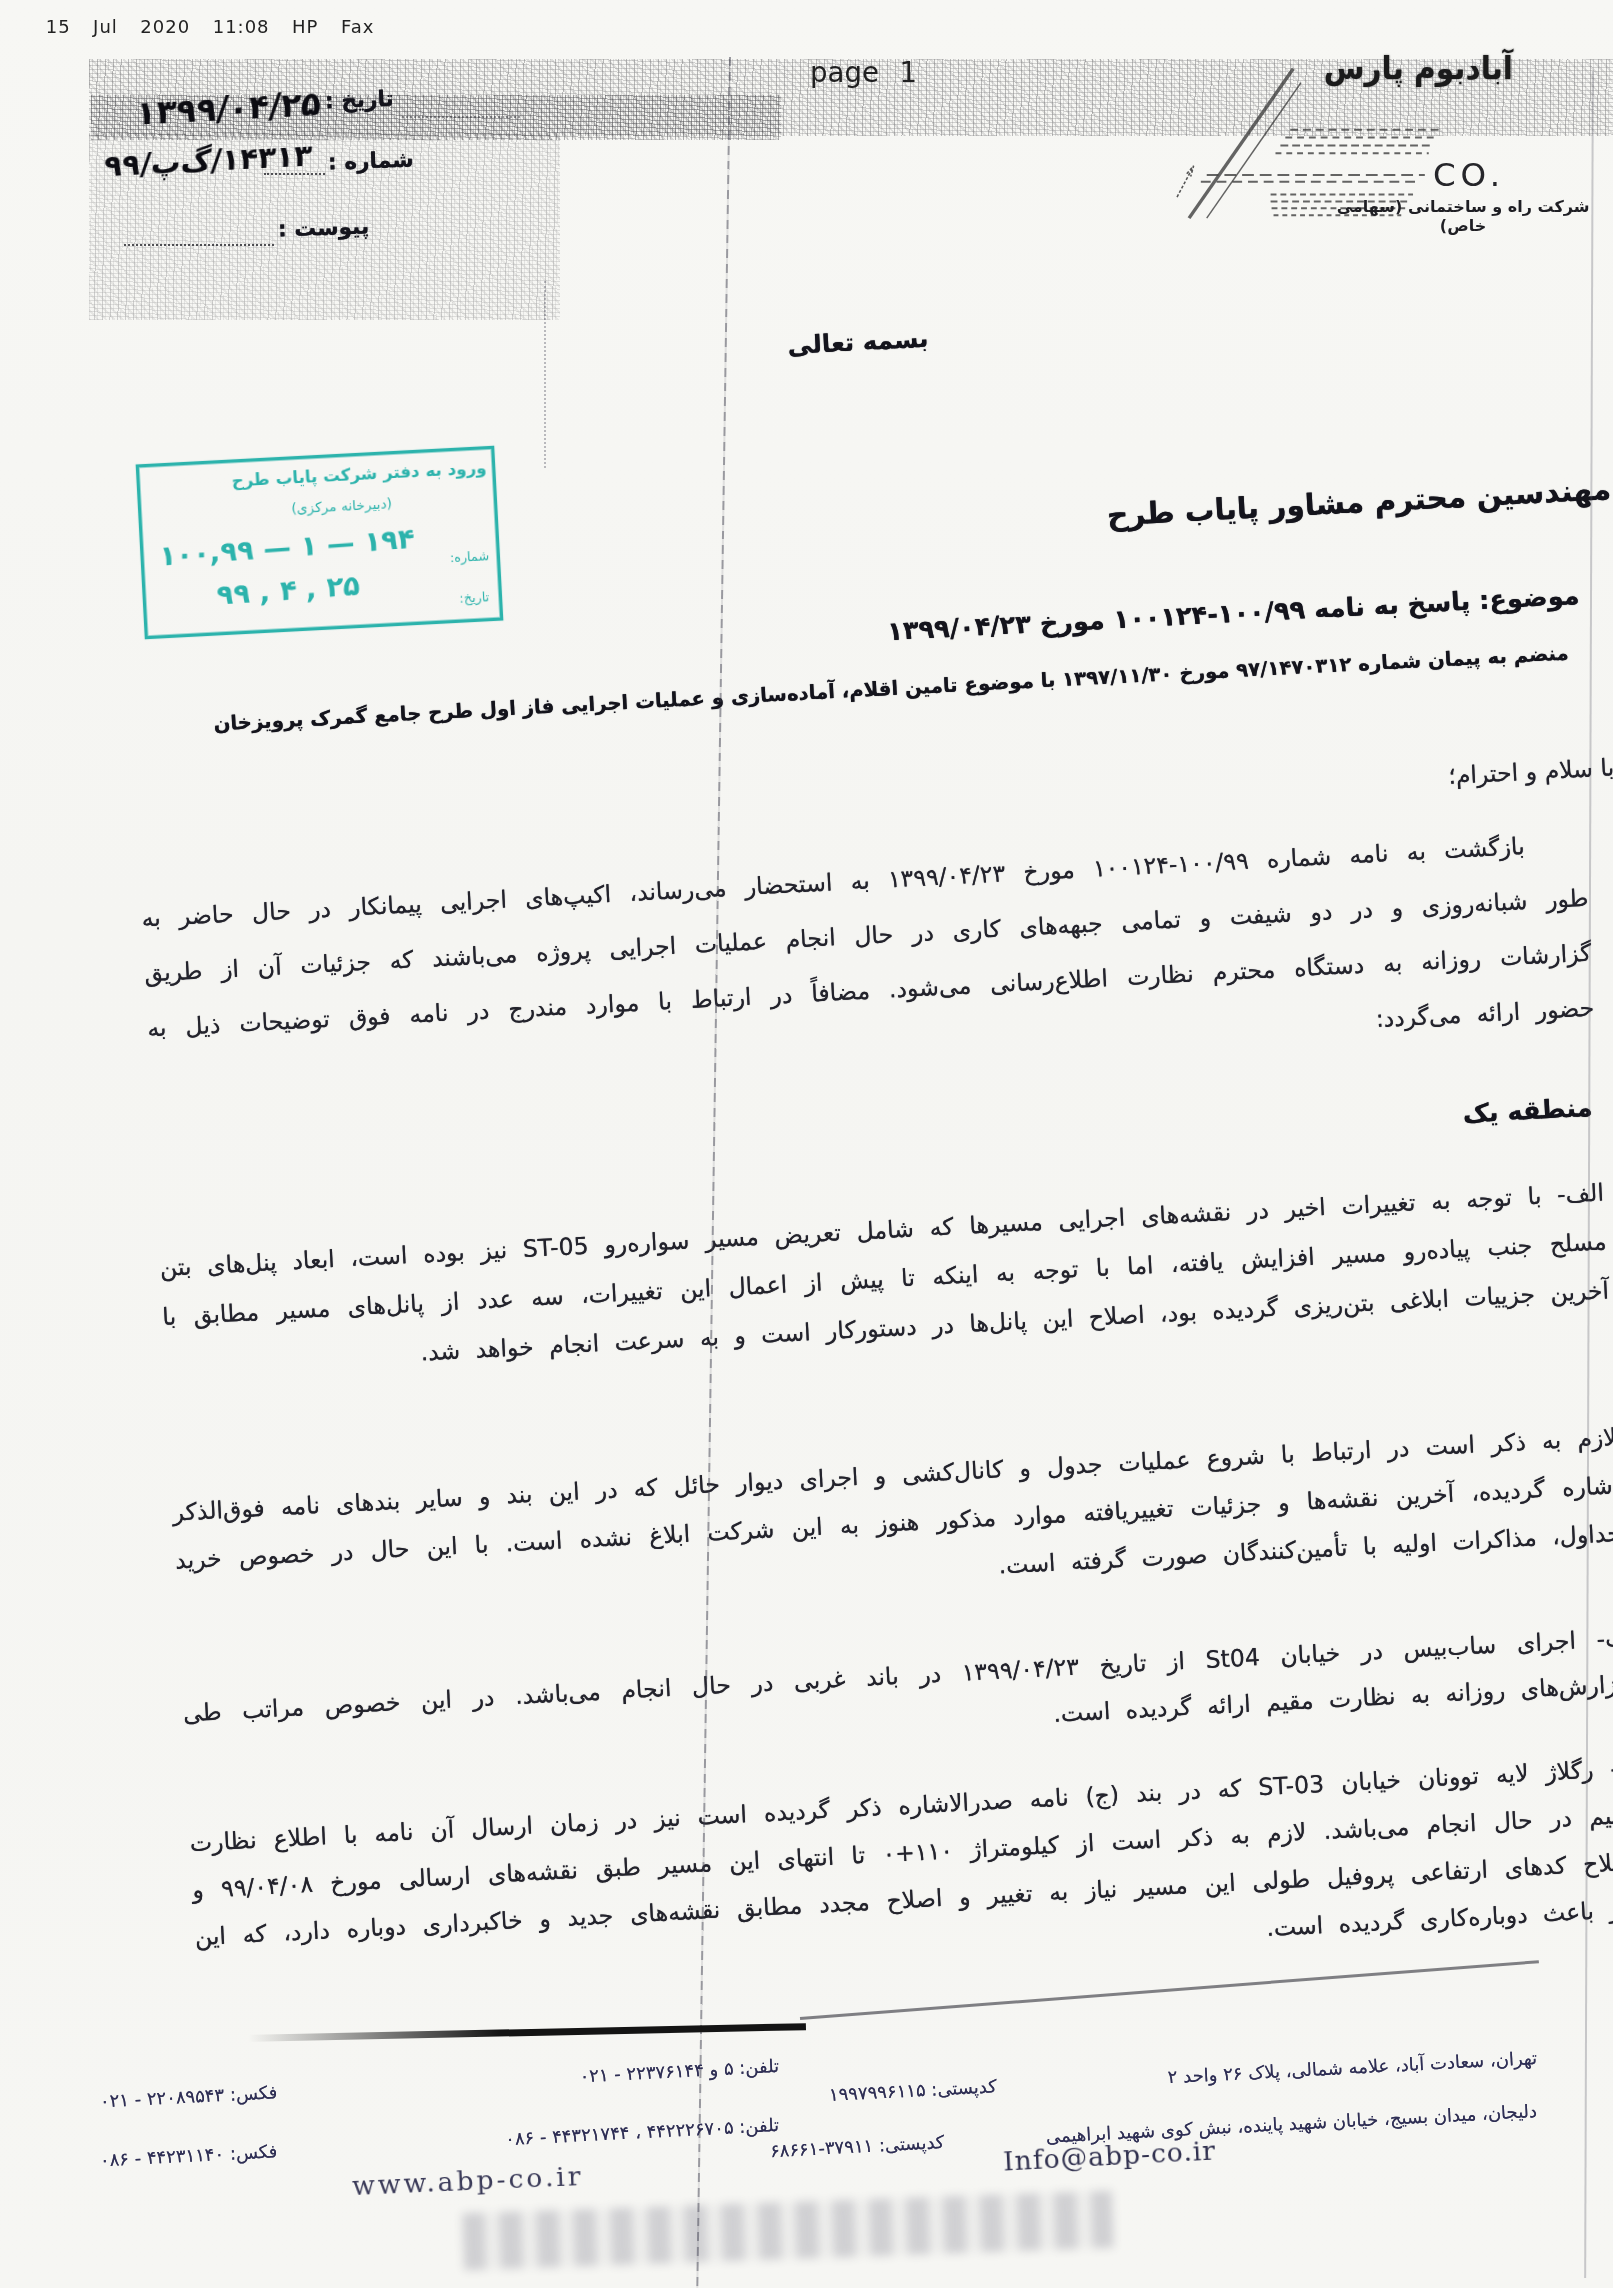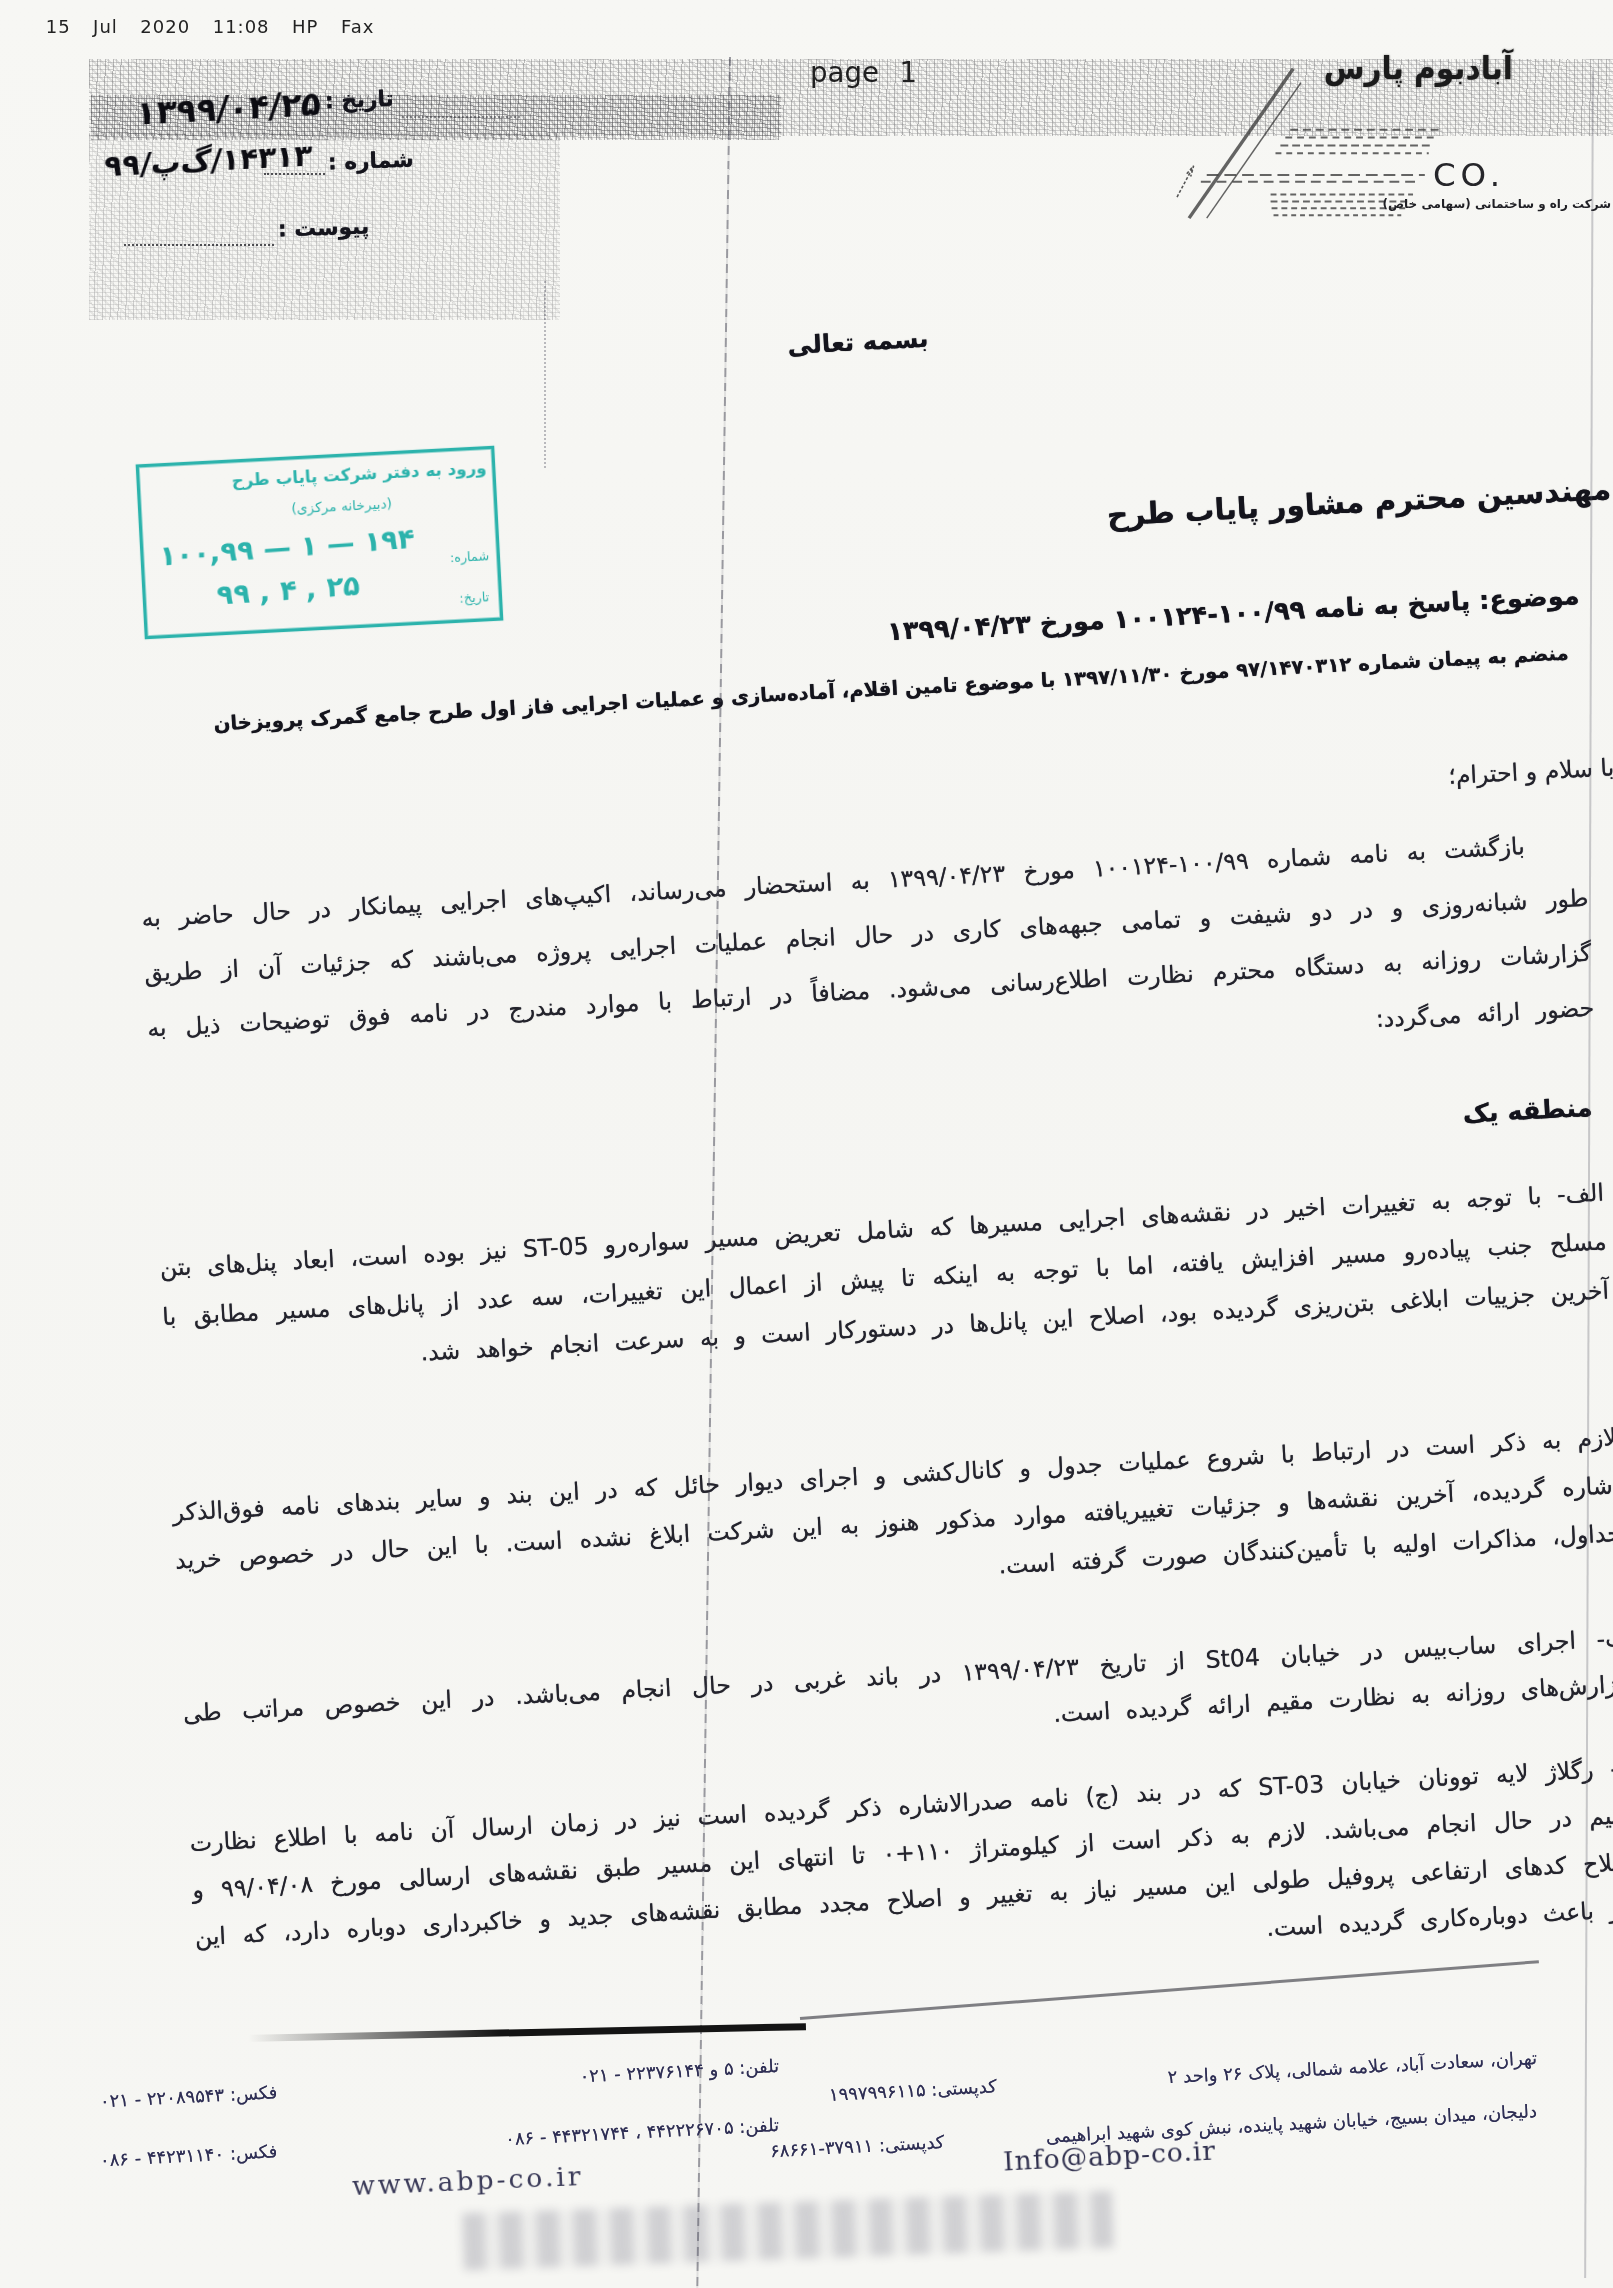--- a/index.html
+++ b/index.html
@@ -30,21 +30,21 @@
 
   
   .field-label{font-size:21.7px;transform:rotate(-2deg);}
   .hand{transform:rotate(-3deg) skewX(-6deg);filter:blur(0.4px);color:#0c0c12;font-weight:bold;}
   .dotline{border-bottom:2px dotted #2a2a30;height:2px;opacity:.8;}
 
   
   .logo-title{top:51px;left:1310px;width:203px;text-align:right;font-size:29.6px;font-weight:bold;
     color:#1b1b1b;filter:blur(0.6px);transform:scaleY(1.08);text-shadow:0 0 2px rgba(20,20,20,.55);}
   .logo-co{top:156px;left:1433px;font-size:32.5px;font-weight:normal;letter-spacing:4.9px;color:#26262a;filter:blur(0.4px);}
-  .logo-sub{top:197px;left:1315px;width:296px;text-align:right;font-size:12px;font-weight:bold;color:#1f1f24;filter:blur(0.5px);}
+  .logo-sub{top:197px;left:1315px;width:296px;text-align:center;font-size:16px;font-weight:bold;color:#1f1f24;filter:blur(0.5px);}
 
   
   .stamp{
     left:140px;top:455px;width:353px;height:169px;
     border:3px solid #2cb3ac;box-shadow:inset 0 0 0 1px rgba(44,179,172,.45), 0 0 1px rgba(44,179,172,.5);
     transform:rotate(-3deg);color:#2cb3ac;filter:blur(0.2px);
   }
   .stamp *{color:#2cb3ac;}
   .stamp-l1{top:7.9px;right:5.9px;font-size:16.7px;font-weight:bold;letter-spacing:1px;}
   .stamp-l2{top:41px;right:102px;font-size:13.8px;}

